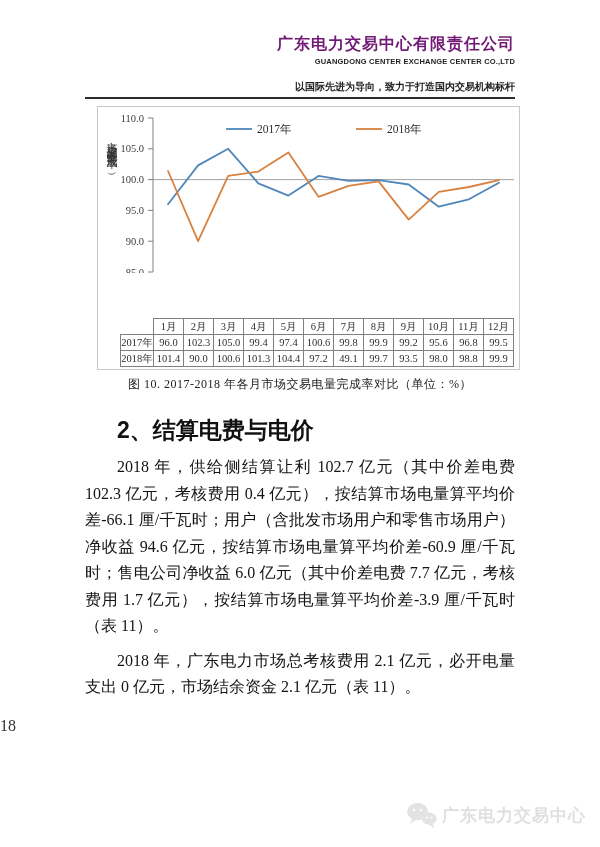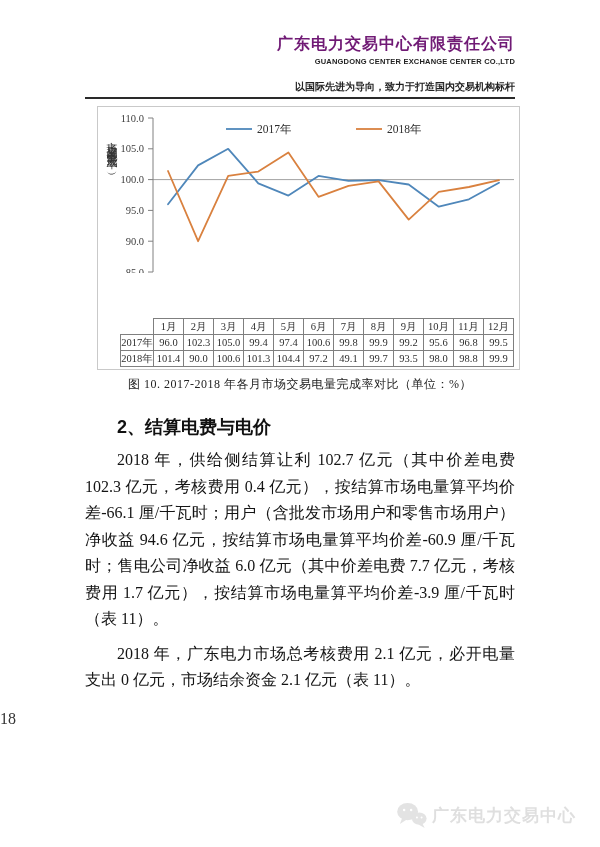--- a/index.html
+++ b/index.html
@@ -21,27 +21,27 @@
   .figure { position:relative; margin:7px 0 0 97px; width:423px; border:1px solid #c9c9c9; background:#fff; padding-bottom:2px; }
   .y-title { position:absolute; left:7px; top:26px; writing-mode:vertical-rl; font-size:11px; letter-spacing:2px; color:#333; line-height:13px; }
   #chart-svg { display:block; }
   #chart-svg text { font-family:"Liberation Serif","DejaVu Serif",serif; }
   #chart-table { border-collapse:collapse; table-layout:fixed; width:394px; margin-left:22px; font-size:10.5px; color:#2e2e2e;margin-top:45px; }
   #chart-table td { border:1px solid #7f7f7f; text-align:center; padding:1px 0; height:13px; line-height:13px; overflow:hidden; white-space:nowrap; }
   #chart-table td.blank { border:none; }
 
   .figure-caption { margin-top:6px; text-align:center; font-size:12px; color:#222; letter-spacing:.5px; }
 
-  .section-heading { margin:22px 85px 0; padding-left:32px; font-size:18px; font-weight:bold;
+  .section-heading { margin:22px 85px 0; padding-left:32px; font-size:23px; font-weight:bold;
                      font-family:"Liberation Sans","DejaVu Sans",sans-serif; color:#111; }
 
   .page-number { margin-top:16px; font-size:16px; color:#333; }
 
   
-  .watermark { position:absolute; right:24px; bottom:18px; display:flex; align-items:center; gap:5px;
+  .watermark { position:absolute; right:14px; bottom:18px; display:flex; align-items:center; gap:5px;
                color:#dfdfdf; font-family:"Liberation Sans","DejaVu Sans",sans-serif;
                font-size:17px; letter-spacing:1px; font-weight:bold; }
 </style>
 </head>
 <body>
 
 <div class="page">
 
   <div class="header">
     <div class="company-cn">广东电力交易中心有限责任公司</div>

